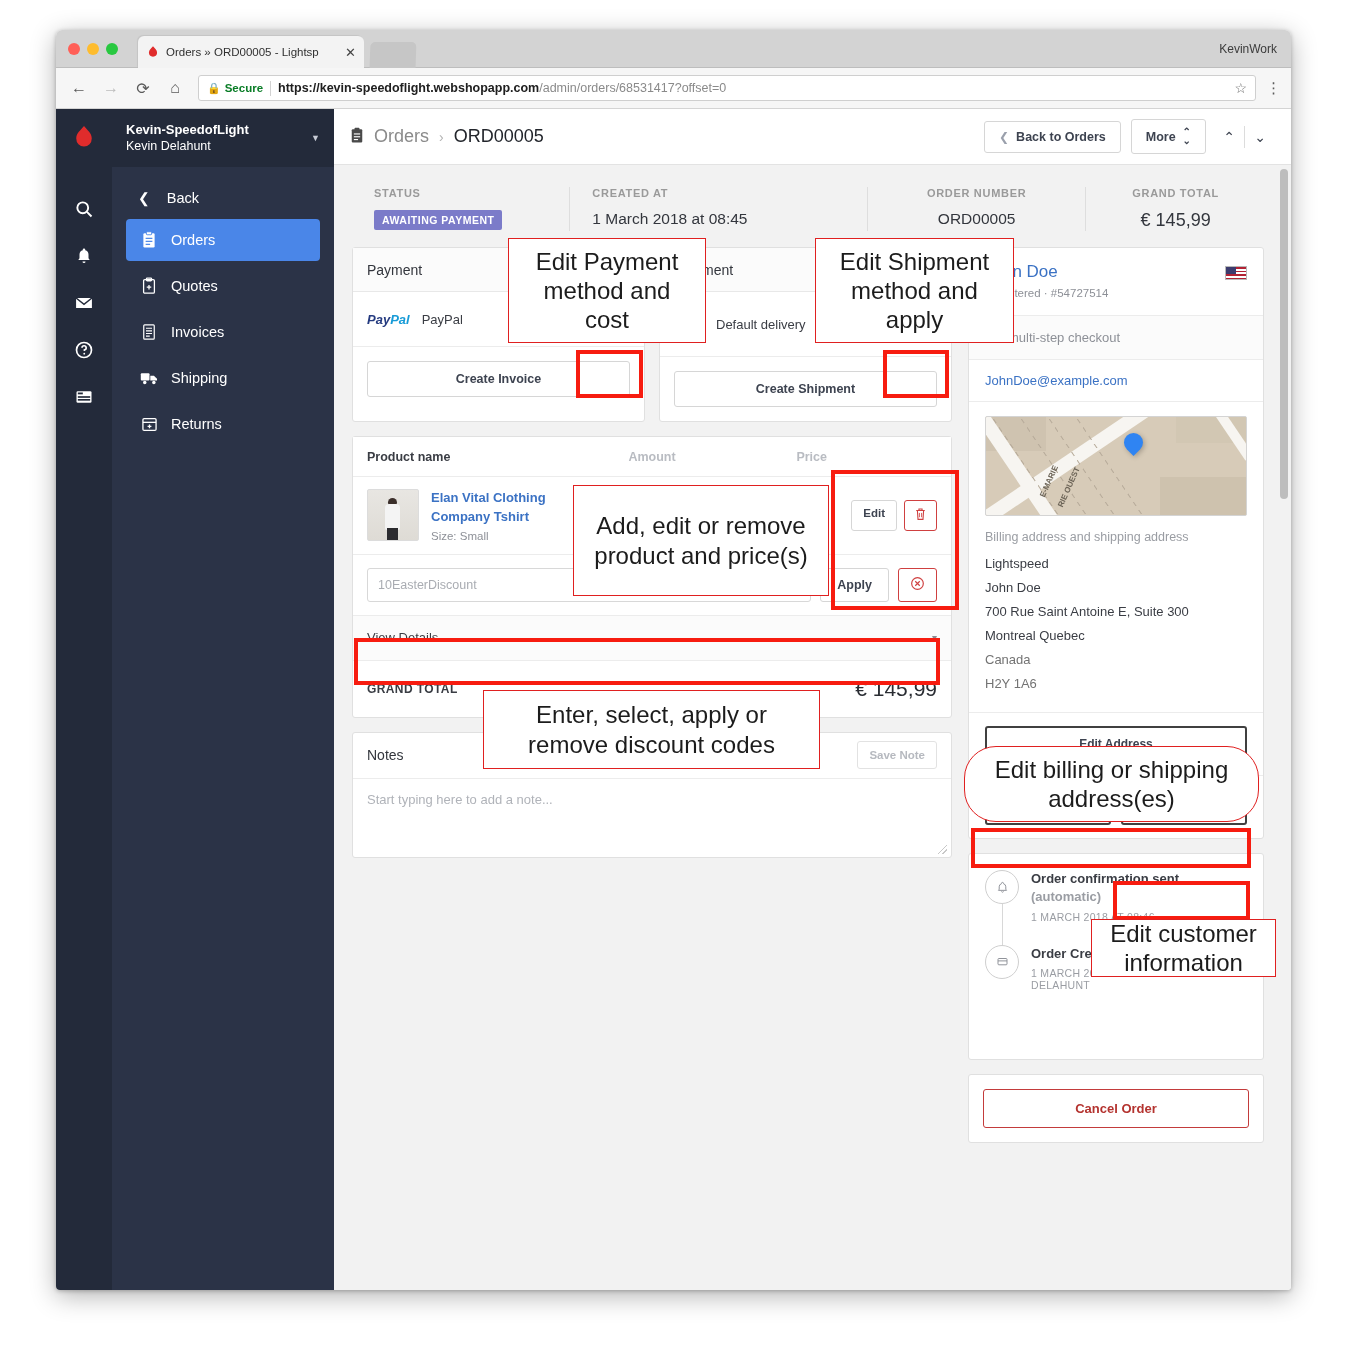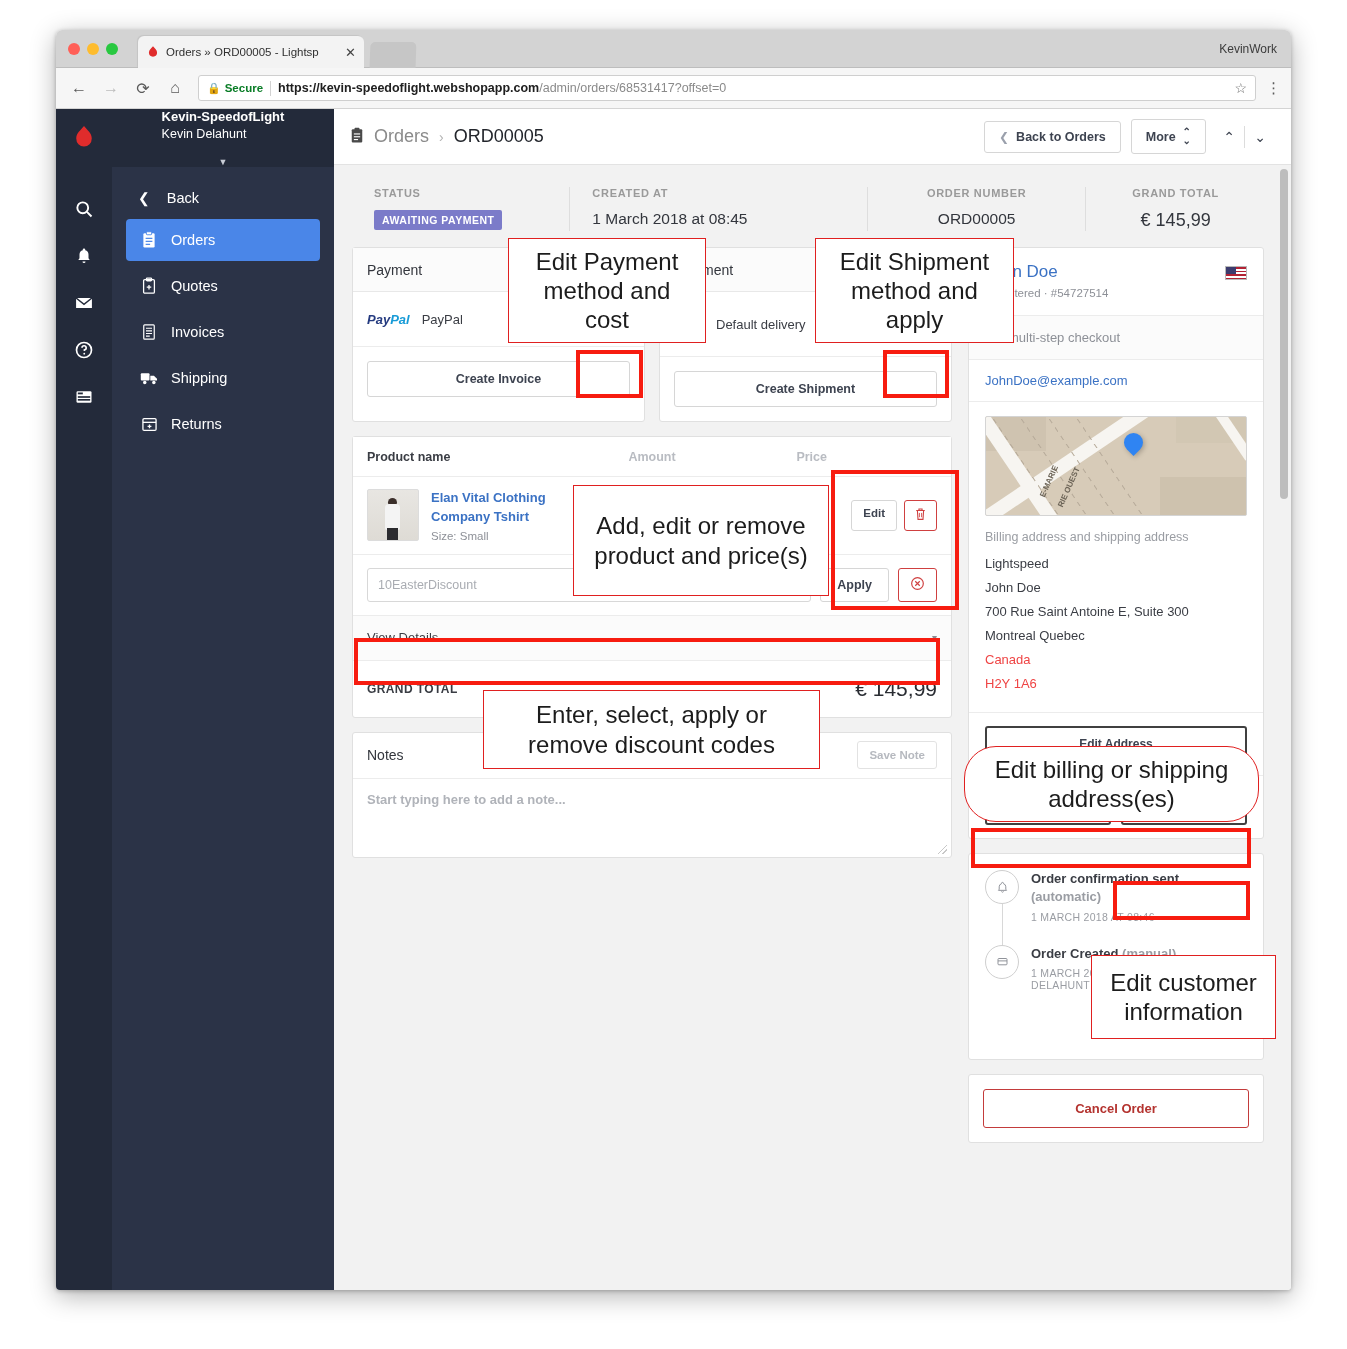--- a/index.html
+++ b/index.html
@@ -119,21 +119,20 @@
   .nav {
     width: 222px; flex: none;
     background: #2b3347;
     display: flex; flex-direction: column;
   }
   .shop {
     height: 58px;
     background: #232a3a;
     display: flex; align-items: center;
     padding: 0 14px;
-    flex-direction: column;
   }
   .shop-txt { flex: 1; line-height: 1.28; }
   .shop-name { color: #ffffff; font-size: 13px; font-weight: bold; }
   .shop-user { color: #ffffff; font-size: 12.5px; }
   .caret-dn { color: #c8ccd6; font-size: 9px; }
 
   .nav-back {
     display: flex; align-items: center;
     height: 42px; padding-left: 26px;
     color: #ffffff; font-size: 14.5px; margin-top: 10px;
@@ -372,21 +371,20 @@
   }
   .notes-head .ttl { flex: 1; }
   .btn-save {
     background:#fff; border:1px solid #e2e2e2; border-radius:3px;
     font-size:11.5px; font-weight:bold; color:#b6b9bf; padding: 7px 11px;
   }
   .notes-area {
     height: 78px; padding: 13px 14px;
     font-size: 13px; color: #b0b3b9;
     position: relative;
-    font-weight: bold;
   }
   .resize-grip {
     position: absolute; right: 4px; bottom: 3px;
     width: 9px; height: 9px;
     background:
       linear-gradient(135deg, transparent 45%, #c8c8c8 45%, #c8c8c8 55%, transparent 55%),
       linear-gradient(135deg, transparent 70%, #c8c8c8 70%, #c8c8c8 80%, transparent 80%);
   }
 
   
@@ -439,21 +437,21 @@
     transform-origin: left top; white-space: nowrap; font-weight: bold;
   }
   .pin {
     position: absolute; left: 53%; top: 16px;
     width: 19px; height: 19px; border-radius: 50% 50% 50% 0;
     background: #2f84f2; transform: rotate(-45deg);
     box-shadow: 0 2px 5px rgba(0,0,0,0.25);
   }
   .addr-title { font-size: 12.5px; color: #9a9da3; margin-bottom: 8px; }
   .addr-line { font-size: 13px; color: #3a3d44; line-height: 1.85; }
-  .addr-line.faded { color: #ef4444; }
+  .addr-line.faded { color: #737373; }
   .addr-btn-wrap { padding: 13px 16px; border-bottom: 1px solid #ececec; }
   .full-btn {
     display: block; width: 100%;
     background:#fff; border:2px solid #404040; border-radius:3px;
     font-size:12px; font-weight:bold; color:#3d4350;
     padding: 9px 0; text-align:center;
   }
   .cust-btn-row { display: flex; gap: 10px; padding: 13px 16px; }
   .cust-btn-row .full-btn { flex: 1; }
 
@@ -934,13 +932,13 @@
 <div class="hl" style="left:831px; top:470px; width:128px; height:140px;"></div>
 <div class="hl" style="left:354px; top:638px; width:586px; height:47px;"></div>
 <div class="hl" style="left:971px; top:828px; width:280px; height:40px;"></div>
 <div class="hl" style="left:1113px; top:881px; width:137px; height:39px;"></div>
 
 <div class="callout" style="left:508px; top:238px; width:198px; height:105px;">Edit Payment method and cost</div>
 <div class="callout" style="left:815px; top:238px; width:199px; height:105px;">Edit Shipment method and apply</div>
 <div class="callout" style="left:573px; top:485px; width:256px; height:111px;">Add, edit or remove product and price(s)</div>
 <div class="callout" style="left:483px; top:690px; width:337px; height:79px;">Enter, select, apply or remove discount codes</div>
 <div class="callout" style="left:964px; top:746px; width:295px; height:76px;border-radius:32px;">Edit billing or shipping address(es)</div>
-<div class="callout" style="left:1091px; top:919px; width:185px; height:84px;margin-top:36px;">Edit customer information</div>
+<div class="callout" style="left:1091px; top:919px; width:185px; height:58px;">Edit customer information</div>
 
 </body></html>

